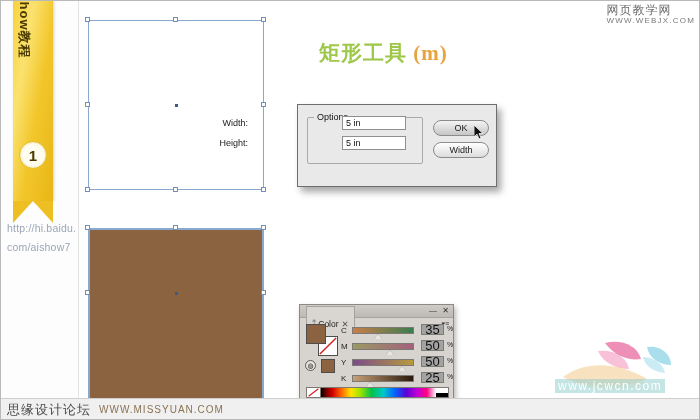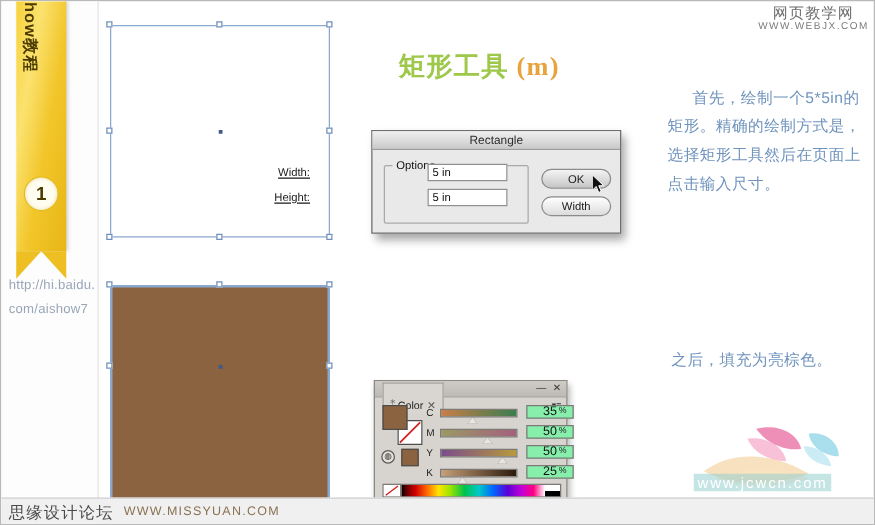--- a/index.html
+++ b/index.html
@@ -153,21 +153,21 @@
   }
   .group-legend {
     position: absolute;
     left: 6px; top: -6px;
     background: #e9e9e9;
     padding: 0 3px;
     font-size: 9px;
     color: #111;
   }
   .field-row { position: absolute; left: 6px; font-size: 9px; }
-  .field-row .lbl { position: absolute; right: 56px; top: 2px; white-space: nowrap; text-decoration: underline; }
+  .field-row .lbl { position: absolute; right: 56px; top: 2px; white-space: nowrap; }
   .field-row input, .field-row .val {
     position: absolute; left: 38px; top: 0;
     width: 64px; height: 14px;
     background: #ffffff;
     border: 1px solid #8f8f8f;
     font-size: 9px;
     line-height: 13px;
     padding: 0 3px;
     color: #111;
     font-family: "Liberation Sans", sans-serif;
@@ -265,24 +265,24 @@
   .slider-thumb {
     position: absolute; top: 10px;
     width: 0; height: 0;
     border-left: 4px solid transparent;
     border-right: 4px solid transparent;
     border-bottom: 5px solid #e9e6e1;
     filter: drop-shadow(0 0 .5px #555);
   }
   .slider-val {
     position: absolute; left: 80px; top: 0;
-    width: 38px; height: 11px;
-    background: #86efac;
+    width: 23px; height: 11px;
+    background: #a3a3a3;
     border: 1px solid #7d7a76;
-    font-size: 10px;
+    font-size: 13px;
     line-height: 10px;
     text-align: center;
     color: #111;
   }
   .slider-pct { position: absolute; left: 106px; top: 1px; font-size: 7px; }
 
   #row-c { top: 19px; }
   #row-m { top: 35px; }
   #row-y { top: 51px; }
   #row-k { top: 67px; }
@@ -304,21 +304,21 @@
     background: linear-gradient(to right,
       #000000 0%, #6b0000 4%, #d40000 10%, #ff6a00 18%,
       #ffe400 26%, #9ee400 34%, #00c24a 44%, #00c9c9 54%,
       #0066ff 64%, #5b00d6 74%, #c400d6 84%, #ff0080 92%, #ffffff 100%);
   }
   .spec-end { width: 12px; background: linear-gradient(#ffffff 50%, #000000 50%); }
 
   
   #wm-topright {
     position: absolute; right: 4px; top: 3px;
-    text-align: center; line-height: 1.05;
+    text-align: left; line-height: 1.05;
   }
   #wm-topright .cn { font-size: 12px; color: #6d6d6d; letter-spacing: 1px; }
   #wm-topright .en { font-size: 8px; color: #7a7a7a; letter-spacing: 1.2px; }
 
   #wm-bottombar {
     position: absolute; left: 0; bottom: 0;
     width: 700px; height: 21px;
     background: #f0f0f0;
     border-top: 1px solid #cfcfcf;
   }
@@ -381,25 +381,22 @@
     <div class="handle" style="left:50%;top:0"></div>
     <div class="handle" style="left:100%;top:0"></div>
     <div class="handle" style="left:0;top:38%"></div>
     <div class="handle" style="left:100%;top:38%"></div>
     <div class="center-pt" style="left:50%;top:38%"></div>
   </div>
 
   <div class="heading" id="heading-rect-tool"><span>矩形工具 </span><span class="accent">(m)</span></div>
 
 
-  <div class="desc" id="desc-1">首先，绘制一个5*5in的矩形。精确的绘制方式是，选择矩形工具然后在页面上点击输入尺寸。</div>
-  <div class="desc" id="desc-2">之后，填充为亮棕色。</div>
 
   <div id="rect-dialog">
-    <div class="titlebar">Rectangle</div>
     <div class="dlg-body">
       <div class="group-box">
         <span class="group-legend">Options</span>
       </div>
       <div class="field-row" id="row-width">
         <span class="lbl">Width:</span>
         <input type="text" value="5 in" style="">
       </div>
       <div class="field-row" id="row-height">
         <span class="lbl">Height:</span>

